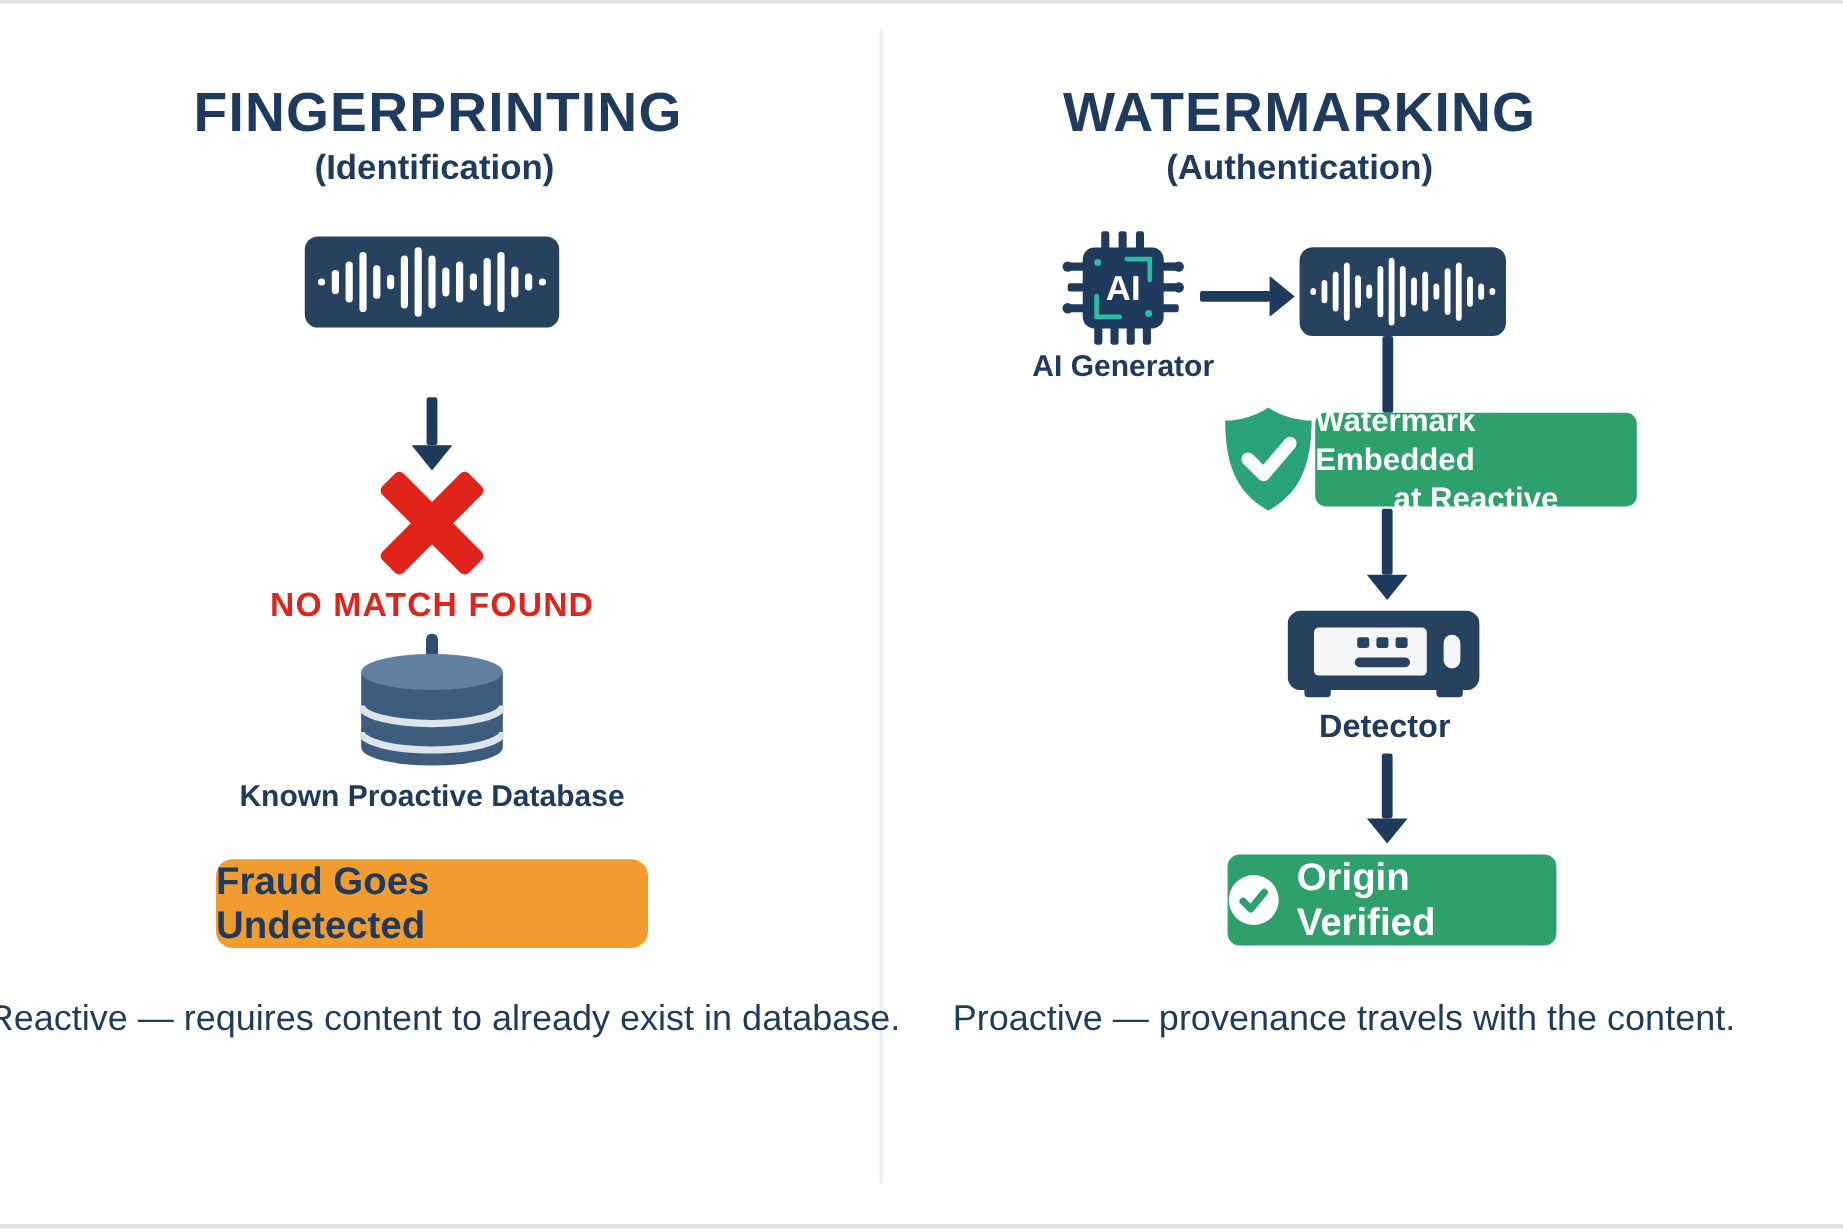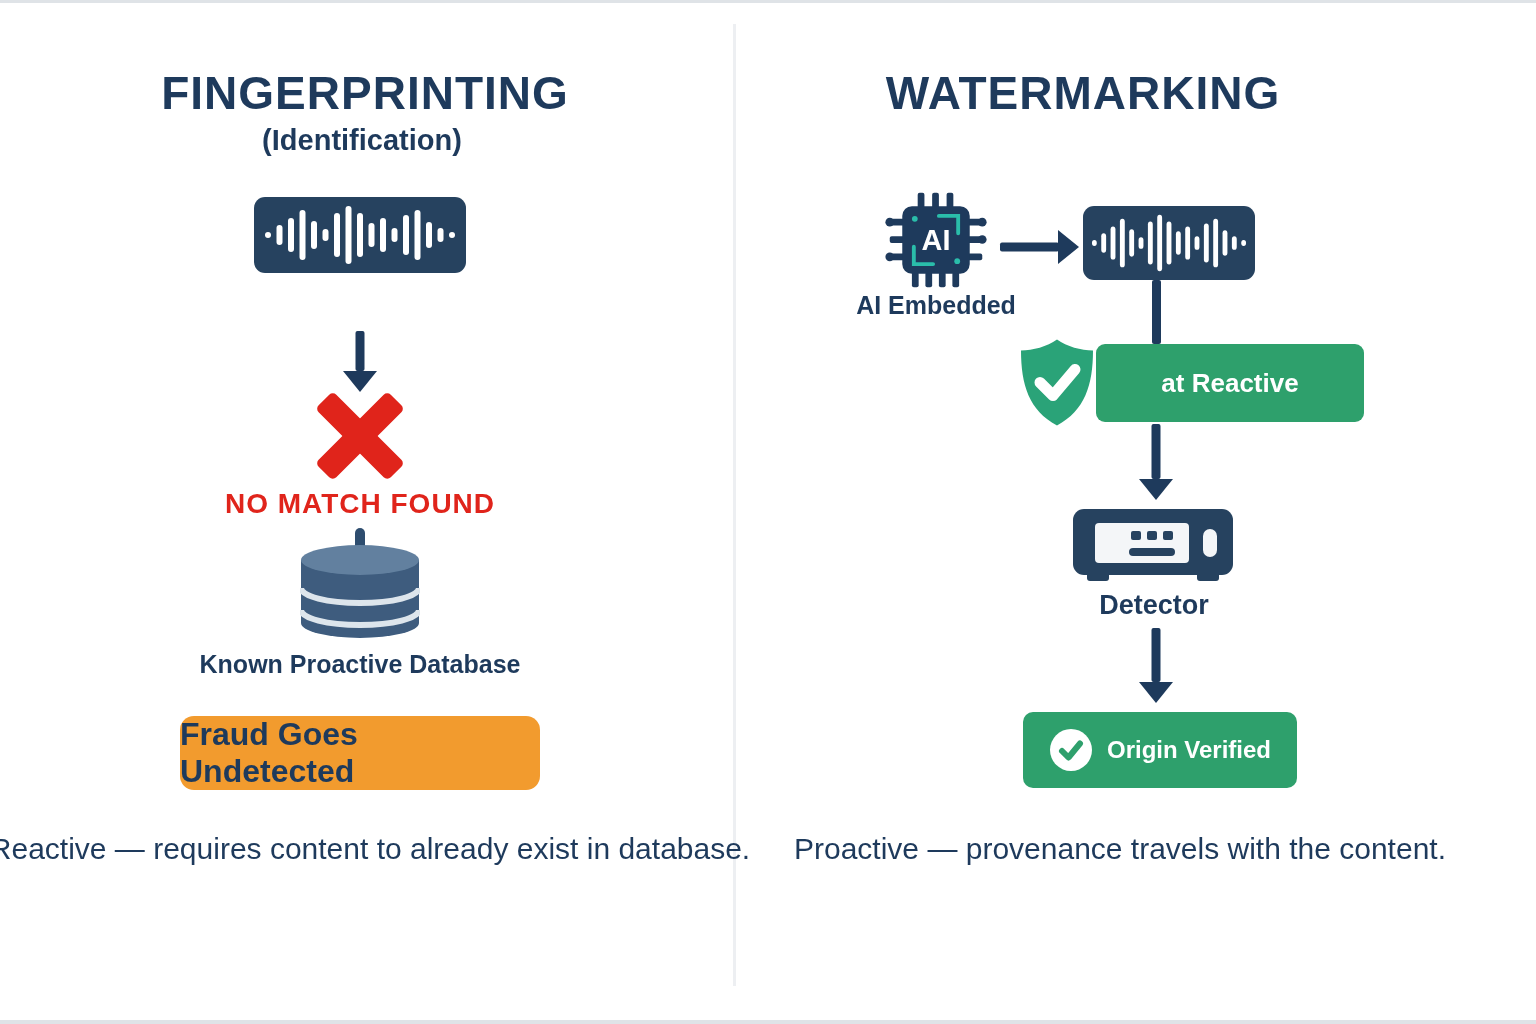--- a/index.html
+++ b/index.html
@@ -63,21 +63,21 @@
   .result-banner{position:absolute;background:var(--orange);border-radius:14px;
     display:flex;align-items:center;justify-content:center}
   .result-banner span{font-size:32px;font-weight:bold;color:var(--navy)}
 
   .green-box{position:absolute;background:var(--green);border-radius:9px;
     display:flex;flex-direction:column;align-items:center;justify-content:center;z-index:2}
   .green-box .line{font-size:26px;font-weight:bold;color:#fff;line-height:1.25}
 
   .verified-box{position:absolute;background:var(--green);border-radius:10px;
     display:flex;align-items:center;justify-content:center;gap:14px}
-  .verified-box .vtext{font-size:24px;font-weight:bold;color:#fff}
+  .verified-box .vtext{font-size:32px;font-weight:bold;color:#fff}
 
   .shield{position:absolute;z-index:3}
   .shield-path{fill:var(--green-shield)}
   .chip{position:absolute}
   .chip-body{fill:var(--navy)}
   .chip-pin{fill:var(--navy)}
   .chip-trace{stroke:var(--teal);stroke-width:4;fill:none;stroke-linecap:round}
   .chip-dot{fill:var(--teal)}
   .chip-ai{fill:#fff;font-size:30px;font-weight:bold;font-family:"Liberation Sans",sans-serif}
 
@@ -150,20 +150,21 @@
 
     <div class="result-banner" style="left:180px;top:716px;width:360px;height:74px">
       <span>Fraud Goes Undetected</span>
     </div>
 
     <div class="cx footer-note" style="left:370px;top:832px">Reactive — requires content to already exist in database.</div>
   </section>
 
   <section class="col right">
     <div class="cx col-title" style="left:348px;top:66px">WATERMARKING</div>
+    <div class="cx col-sub" style="left:348px;top:124px">(Authentication)</div>
 
     <svg class="chip" style="left:148px;top:187px" width="106" height="106" viewBox="0 0 110 110" aria-hidden="true">
       <rect class="chip-pin" x="36" y="6" width="7" height="16" rx="2"></rect>
       <rect class="chip-pin" x="51" y="6" width="7" height="16" rx="2"></rect>
       <rect class="chip-pin" x="66" y="6" width="7" height="16" rx="2"></rect>
       <rect class="chip-pin" x="30" y="88" width="7" height="16" rx="2"></rect>
       <rect class="chip-pin" x="44" y="88" width="7" height="16" rx="2"></rect>
       <rect class="chip-pin" x="58" y="88" width="7" height="16" rx="2"></rect>
       <rect class="chip-pin" x="72" y="88" width="7" height="16" rx="2"></rect>
       <rect class="chip-pin" x="7" y="33" width="16" height="7" rx="2"></rect>
@@ -176,21 +177,21 @@
       <rect class="chip-pin" x="87" y="69" width="16" height="7" rx="2"></rect>
       <circle class="chip-pin" cx="103" cy="54.5" r="4.5"></circle>
       <circle class="chip-pin" cx="103" cy="36.5" r="4.5"></circle>
       <rect class="chip-body" x="20" y="20" width="70" height="70" rx="10"></rect>
       <path class="chip-trace" d="M58 30 H78 V48"></path>
       <path class="chip-trace" d="M52 80 H32 V62"></path>
       <circle class="chip-dot" cx="33" cy="33" r="3"></circle>
       <circle class="chip-dot" cx="77" cy="77" r="3"></circle>
       <text class="chip-ai" x="55" y="65" text-anchor="middle">AI</text>
     </svg>
-    <div class="cx flow-label" style="left:201px;top:291px">AI Embedded</div>
+    <div class="cx flow-label" style="left:201px;top:291px">AI Generator</div>
 
     <div class="h-arrow" style="left:265px;top:230px;width:79px;height:34px">
         <span class="shaft"></span>
       </div>
 
     <div class="wavebox" style="left:348px;top:206px;width:172px;height:74px">
       <svg viewBox="0 0 212 76" preserveAspectRatio="none" aria-hidden="true">
         <rect class="wf-bar" x="11" y="35" width="6" height="6" rx="3"></rect>
         <rect class="wf-bar" x="22.5" y="28" width="6" height="20" rx="3"></rect>
         <rect class="wf-bar" x="34" y="21" width="6" height="34" rx="3"></rect>
@@ -211,20 +212,21 @@
       </svg>
     </div>
 
     <div class="v-line" style="left:417px;top:280px;height:64px"></div>
 
     <svg class="shield" style="left:280px;top:336px" width="84" height="93" viewBox="0 0 84 92" aria-hidden="true">
       <path class="shield-path" d="M42 3 C52 10 66 14 78 14 C78 48 70 74 42 89 C14 74 6 48 6 14 C18 14 32 10 42 3 Z"></path>
       <path d="M25 46 L38 59 L60 33" fill="none" stroke="#fff" stroke-width="11" stroke-linecap="round" stroke-linejoin="round"></path>
     </svg>
     <div class="green-box" style="left:361px;top:344px;width:268px;height:78px">
+      <span class="line">Watermark Embedded</span>
       <span class="line">at Reactive</span>
     </div>
 
     <div class="v-arrow" style="left:402px;top:424px;width:38px;height:76px">
         <span class="shaft"></span>
       </div>
 
     <svg class="detector" style="left:338px;top:503px" width="160" height="82" viewBox="0 0 160 82" aria-hidden="true">
       <rect class="det-body" x="14" y="66" width="22" height="12" rx="3"></rect>
       <rect class="det-body" x="124" y="66" width="22" height="12" rx="3"></rect>

